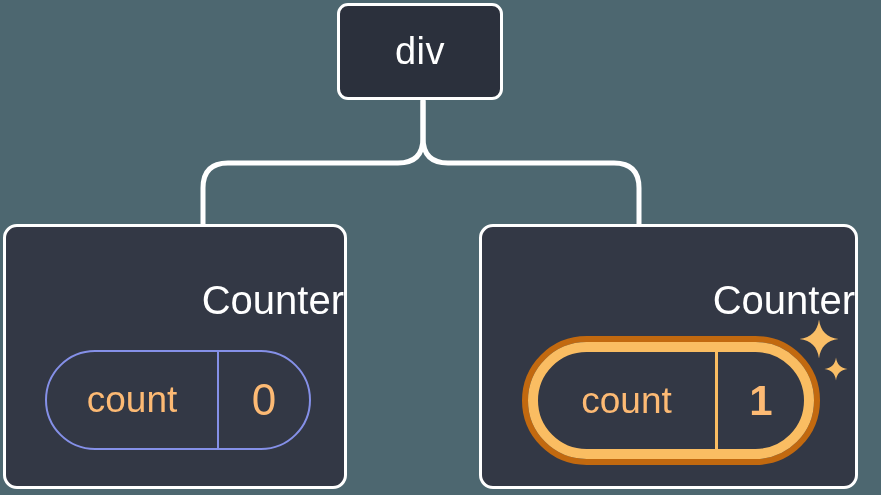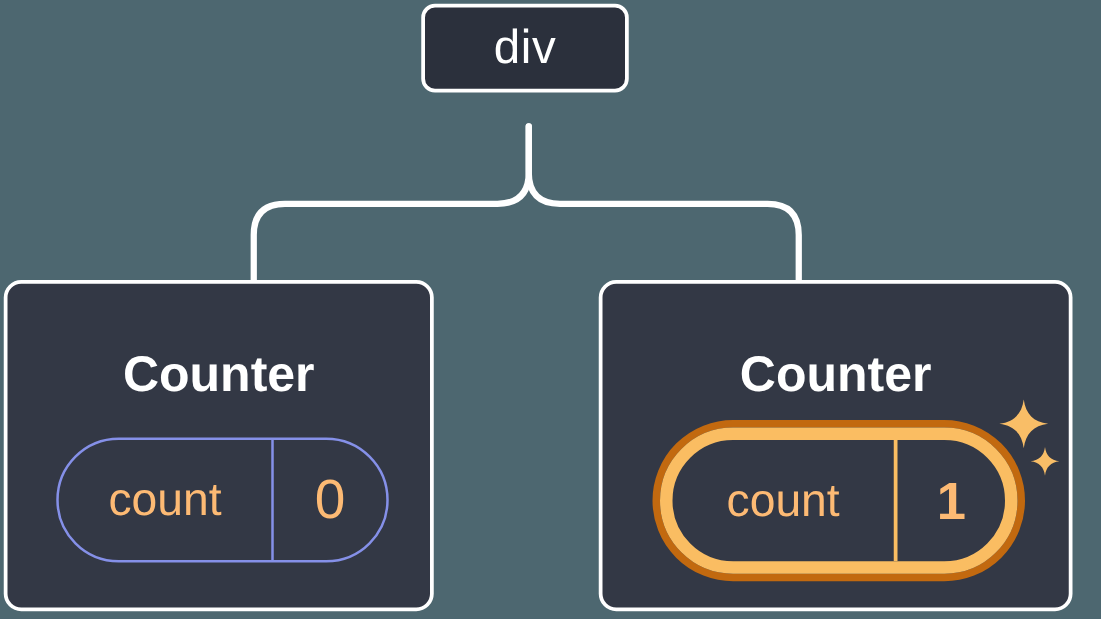--- a/index.html
+++ b/index.html
@@ -21,21 +21,21 @@
   }
   .conn {
     fill: none;
     stroke-width: 5;
     stroke-linecap: round;
     stroke-linejoin: round;
   }
   .node-div {
     position: absolute;
     left: 337px; top: 3px;
-    width: 166px; height: 71px;
+    width: 166px; height: 97px;
     box-sizing: border-box;
     background: #2B303C;
     border: 3px solid #FFFFFF;
     border-radius: 11px;
     display: flex; align-items: center; justify-content: center;
     color: #FFFFFF;
     font-size: 38px;
     letter-spacing: 0.5px;
   }
   .card {
@@ -46,24 +46,24 @@
     background: #333845;
     border: 3px solid #FFFFFF;
     border-radius: 14px;
   }
   .card-left { left: 3px; width: 344px; }
   .card-right { left: 479px; width: 379px; }
   .card-title {
     position: absolute;
     top: 51px; left: 0;
     width: 100%;
-    text-align: center;
+    text-align: right;
     color: #FFFFFF;
     font-size: 40px;
-    font-weight: 700;
+    font-weight: 400;
     line-height: 44px;
   }
   
   .pill {
     position: absolute;
     left: 39px; top: 123px;
     width: 266px; height: 100px;
     box-sizing: border-box;
     border: 2px solid #8590E8;
     border-radius: 999px;

